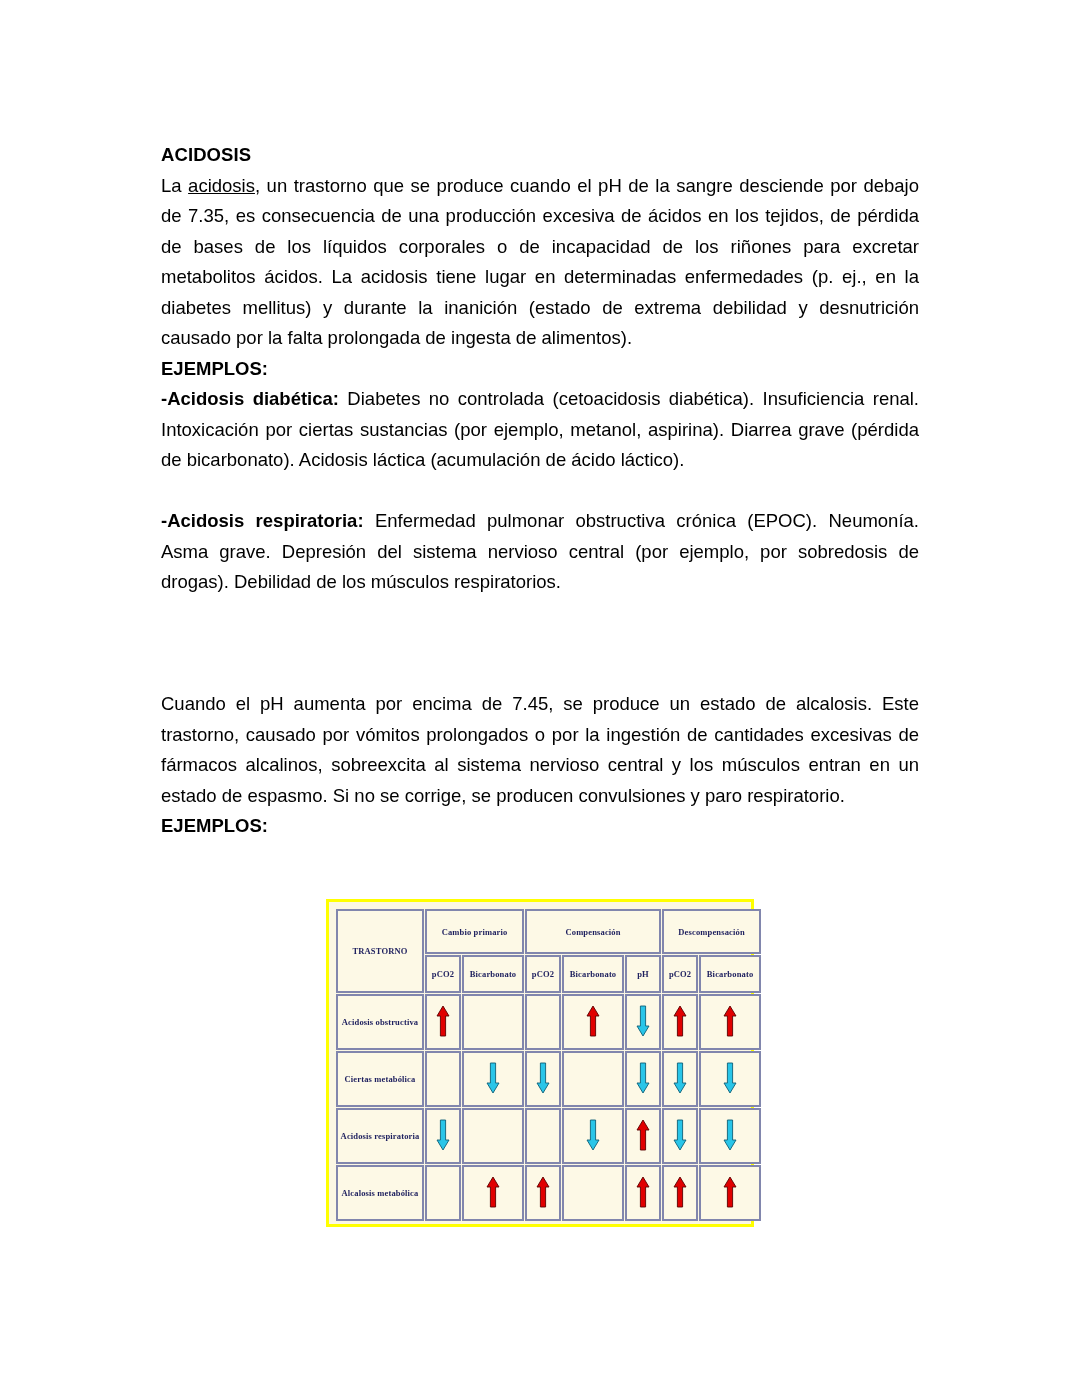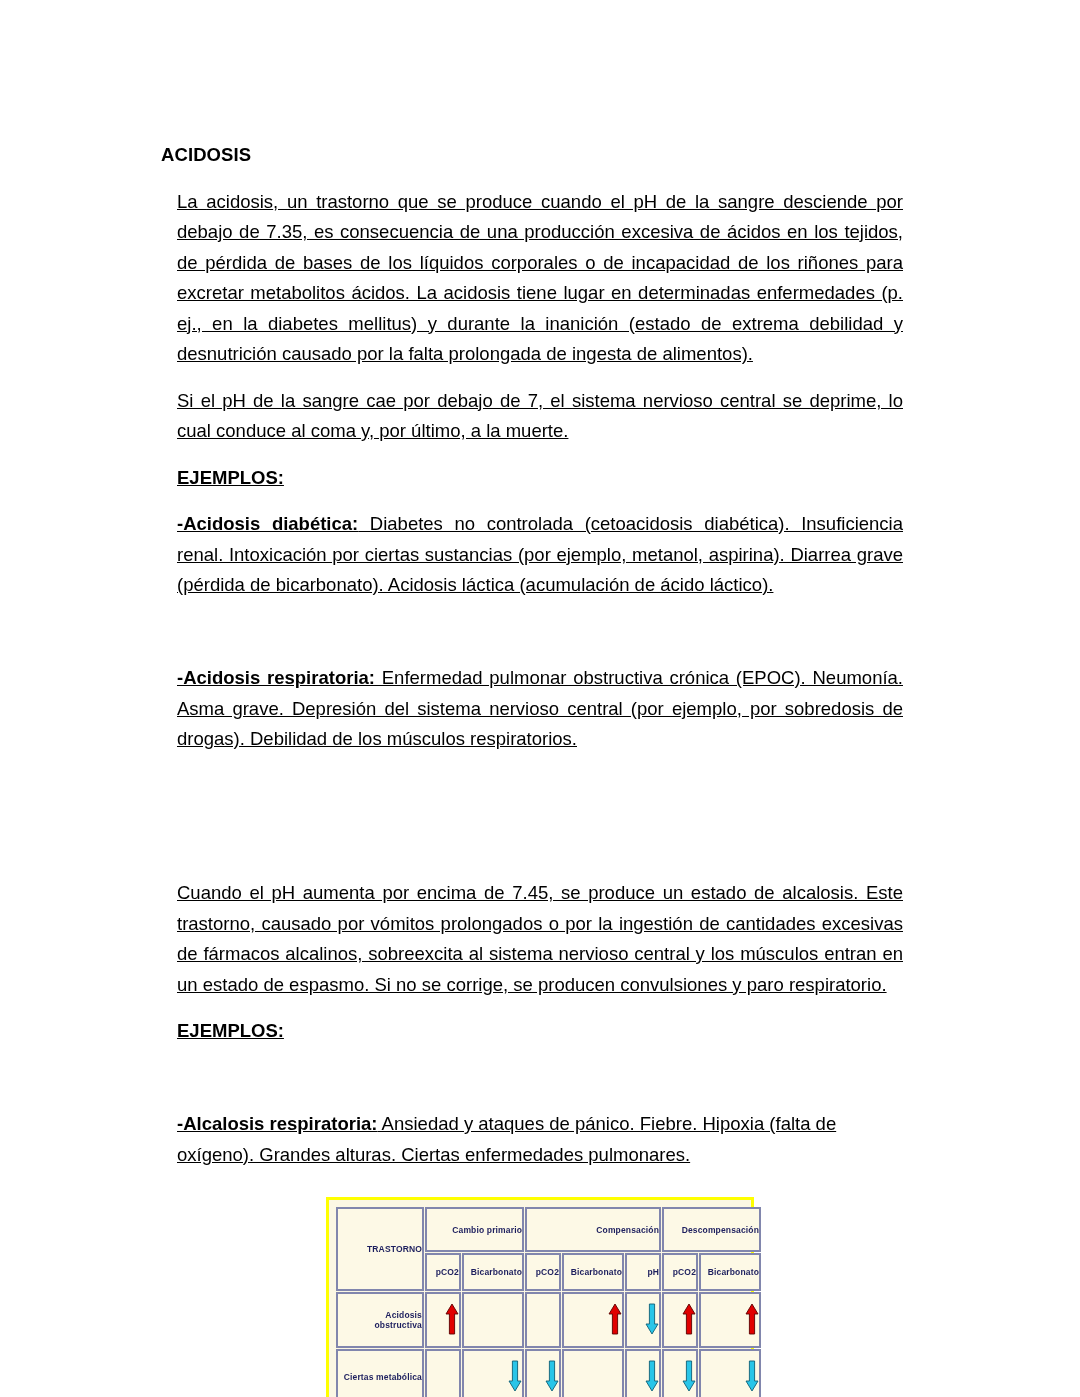--- a/index.html
+++ b/index.html
@@ -34,24 +34,23 @@
     font-size: 18.5px;
     font-weight: bold;
     margin: 0;
     line-height: 30.5px;
     letter-spacing: 0.1px;
   }
 
   p.para {
     font-size: 18.5px;
     line-height: 30.5px;
-    margin: 16px;
+    margin: 0;
     text-align: justify;
     text-justify: inter-word;
-    text-decoration: underline;
   }
   p.para.nojustify { text-align: left; }
 
   .bold { font-weight: bold; }
   .underline { text-decoration: underline; }
 
   .spacer-block { height: 30.5px; }
   .spacer-gap   { height: 61px; }
 
   
@@ -71,24 +70,24 @@
   table.tbl {
     border-collapse: separate;
     border-spacing: 1px;
     width: 100%;
     table-layout: fixed;
   }
   table.tbl td {
     border: 2px solid #8186ad;
     background: #fdf9e6;
     color: #1d1f5e;
-    font-family: Liberation Sans, sans-serif;
+    font-family: Liberation Serif, serif;
     font-weight: bold;
     font-size: 8.5px;
-    text-align: right;
+    text-align: center;
     vertical-align: middle;
     padding: 0;
     letter-spacing: 0.15px;
   }
   td.grp-head {
     background: #dcdcd0;
     height: 41px;
     font-size: 9.5px;
   }
   td.trastorno {
@@ -122,42 +121,40 @@
 </head>
 <body>
 
 <div class="page">
   <div class="doc-body">
 
     <h2 class="section-heading">ACIDOSIS</h2>
 
     <p class="para"><span>La </span><span class="underline">acidosis</span><span>, un trastorno que se produce cuando el pH de la sangre desciende por debajo de 7.35, es consecuencia de una producción excesiva de ácidos en los tejidos, de pérdida de bases de los líquidos corporales o de incapacidad de los riñones para excretar metabolitos ácidos. La acidosis tiene lugar en determinadas enfermedades (p. ej., en la diabetes mellitus) y durante la inanición (estado de extrema debilidad y desnutrición causado por la falta prolongada de ingesta de alimentos).</span></p>
 
-    <p class="para">Si el pH de la sangre cae por debajo de 7, el sistema nervioso central se deprime, lo cual conduce al coma y, por último, a la muerte.</p>
 
     <p class="para bold">EJEMPLOS:</p>
 
     <p class="para"><span class="bold">-Acidosis diabética:</span><span> Diabetes no controlada (cetoacidosis diabética). Insuficiencia renal. Intoxicación por ciertas sustancias (por ejemplo, metanol, aspirina). Diarrea grave (pérdida de bicarbonato). Acidosis láctica (acumulación de ácido láctico).</span></p>
 
     <div class="spacer-block"></div>
 
     <p class="para"><span class="bold">-Acidosis respiratoria:</span><span> Enfermedad pulmonar obstructiva crónica (EPOC). Neumonía. Asma grave. Depresión del sistema nervioso central (por ejemplo, por sobredosis de drogas). Debilidad de los músculos respiratorios.</span></p>
 
     <div class="spacer-gap"></div>
     <div class="spacer-block"></div>
 
 
     <p class="para">Cuando el pH aumenta por encima de 7.45, se produce un estado de alcalosis. Este trastorno, causado por vómitos prolongados o por la ingestión de cantidades excesivas de fármacos alcalinos, sobreexcita al sistema nervioso central y los músculos entran en un estado de espasmo. Si no se corrige, se producen convulsiones y paro respiratorio.</p>
 
     <p class="para bold">EJEMPLOS:</p>
 
 
     <div class="spacer-block"></div>
 
-    <p class="para nojustify"><span class="bold">-Alcalosis respiratoria:</span><span> Ansiedad y ataques de pánico. Fiebre. Hipoxia (falta de oxígeno). Grandes alturas. Ciertas enfermedades pulmonares.</span></p>
 
     <div class="figure-wrap">
       <div class="figure-frame">
 
         <table class="tbl">
           <colgroup>
             <col style="width:88px">
             <col style="width:36px">
             <col style="width:62px">
             <col style="width:36px">

